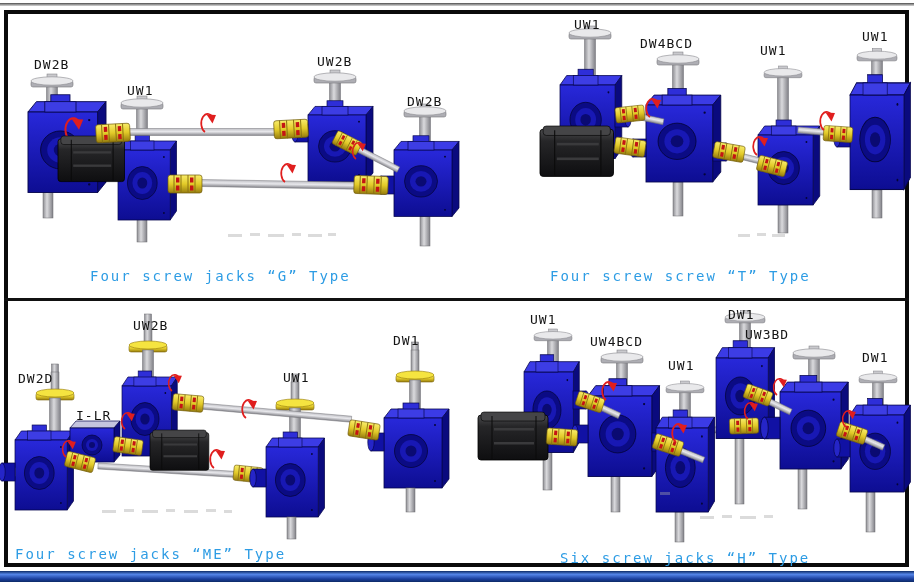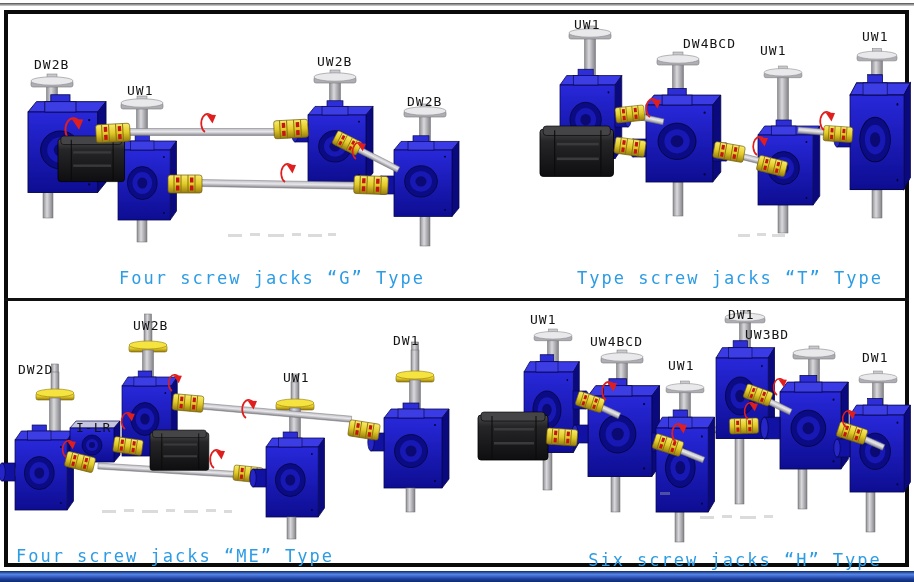--- a/index.html
+++ b/index.html
@@ -6,21 +6,21 @@
   .stage{position:relative;width:914px;height:582px;background:#ffffff;overflow:hidden;
          font-family:"DejaVu Sans Mono","Liberation Mono",monospace;}
   .top-rule{position:absolute;left:0;top:3px;width:914px;height:3px;
             background:linear-gradient(180deg,#4a4a4a 0%,#8a8a8a 40%,#d6d6d6 100%);}
   .frame{position:absolute;left:4px;top:10px;width:897px;height:549px;
          border:4px solid #0a0a0a;background:#ffffff;}
   .divider{position:absolute;left:4px;top:298px;width:905px;height:3px;background:#111;}
   .bottom-bar{position:absolute;left:0;top:571px;width:914px;height:11px;
               background:linear-gradient(180deg,#0d2a66 0%,#5585e8 30%,#1b3f9e 72%,#0d2a66 100%);}
   .lbl{position:absolute;font-size:13px;letter-spacing:1px;color:#141414;white-space:nowrap;}
-  .cap{position:absolute;font-size:17px;letter-spacing:2px;color:#2D9CE4;text-align:center;white-space:nowrap;}
+  .cap{position:absolute;font-size:14px;letter-spacing:2px;color:#2D9CE4;white-space:nowrap;}
   svg.scene{position:absolute;left:0;top:0;}
   .rod{fill:url(#gScrew);stroke:#6d6d72;stroke-width:.5;}
   .stub{fill:url(#gScrew);stroke:#6d6d72;stroke-width:.5;}
   .shaft{fill:url(#gShaft);stroke:#74747a;stroke-width:.5;}
   .wm{fill:#a8a8a8;opacity:.4;}
 </style>
 </head>
 <body>
 
 <div class="stage">
@@ -328,36 +328,36 @@
       </g>
     </g>
   </svg>
 
   <div class="lbl" style="left:34px;top:57px">DW2B</div>
   <div class="lbl" style="left:127px;top:83px">UW1</div>
   <div class="lbl" style="left:317px;top:54px">UW2B</div>
   <div class="lbl" style="left:407px;top:94px">DW2B</div>
 
   <div class="lbl" style="left:574px;top:17px">UW1</div>
-  <div class="lbl" style="left:683px;top:36px">DW4BCD</div>
+  <div class="lbl" style="left:640px;top:36px">DW4BCD</div>
   <div class="lbl" style="left:760px;top:43px">UW1</div>
   <div class="lbl" style="left:862px;top:29px">UW1</div>
 
-  <div class="lbl" style="left:18px;top:362px">DW2D</div>
+  <div class="lbl" style="left:18px;top:371px">DW2D</div>
   <div class="lbl" style="left:133px;top:318px">UW2B</div>
-  <div class="lbl" style="left:76px;top:420px">I-LR</div>
+  <div class="lbl" style="left:76px;top:408px">I-LR</div>
   <div class="lbl" style="left:283px;top:370px">UW1</div>
   <div class="lbl" style="left:393px;top:333px">DW1</div>
 
   <div class="lbl" style="left:530px;top:312px">UW1</div>
   <div class="lbl" style="left:590px;top:334px">UW4BCD</div>
   <div class="lbl" style="left:668px;top:358px">UW1</div>
   <div class="lbl" style="left:728px;top:307px">DW1</div>
   <div class="lbl" style="left:745px;top:327px">UW3BD</div>
   <div class="lbl" style="left:862px;top:350px">DW1</div>
 
   <div class="cap" style="left:90px;top:268px;width:364px">Four screw jacks “G” Type</div>
-  <div class="cap" style="left:550px;top:268px;width:360px">Type screw jacks “T” Type</div>
+  <div class="cap" style="left:550px;top:268px;width:360px">Four screw screw “T” Type</div>
   <div class="cap" style="left:560px;top:550px;width:350px">Six screw jacks “H” Type</div>
   <div class="cap" style="left:15px;top:546px;width:320px">Four screw jacks “ME” Type</div>
 
   <div class="bottom-bar"></div>
 </div>
 
 </body></html>

